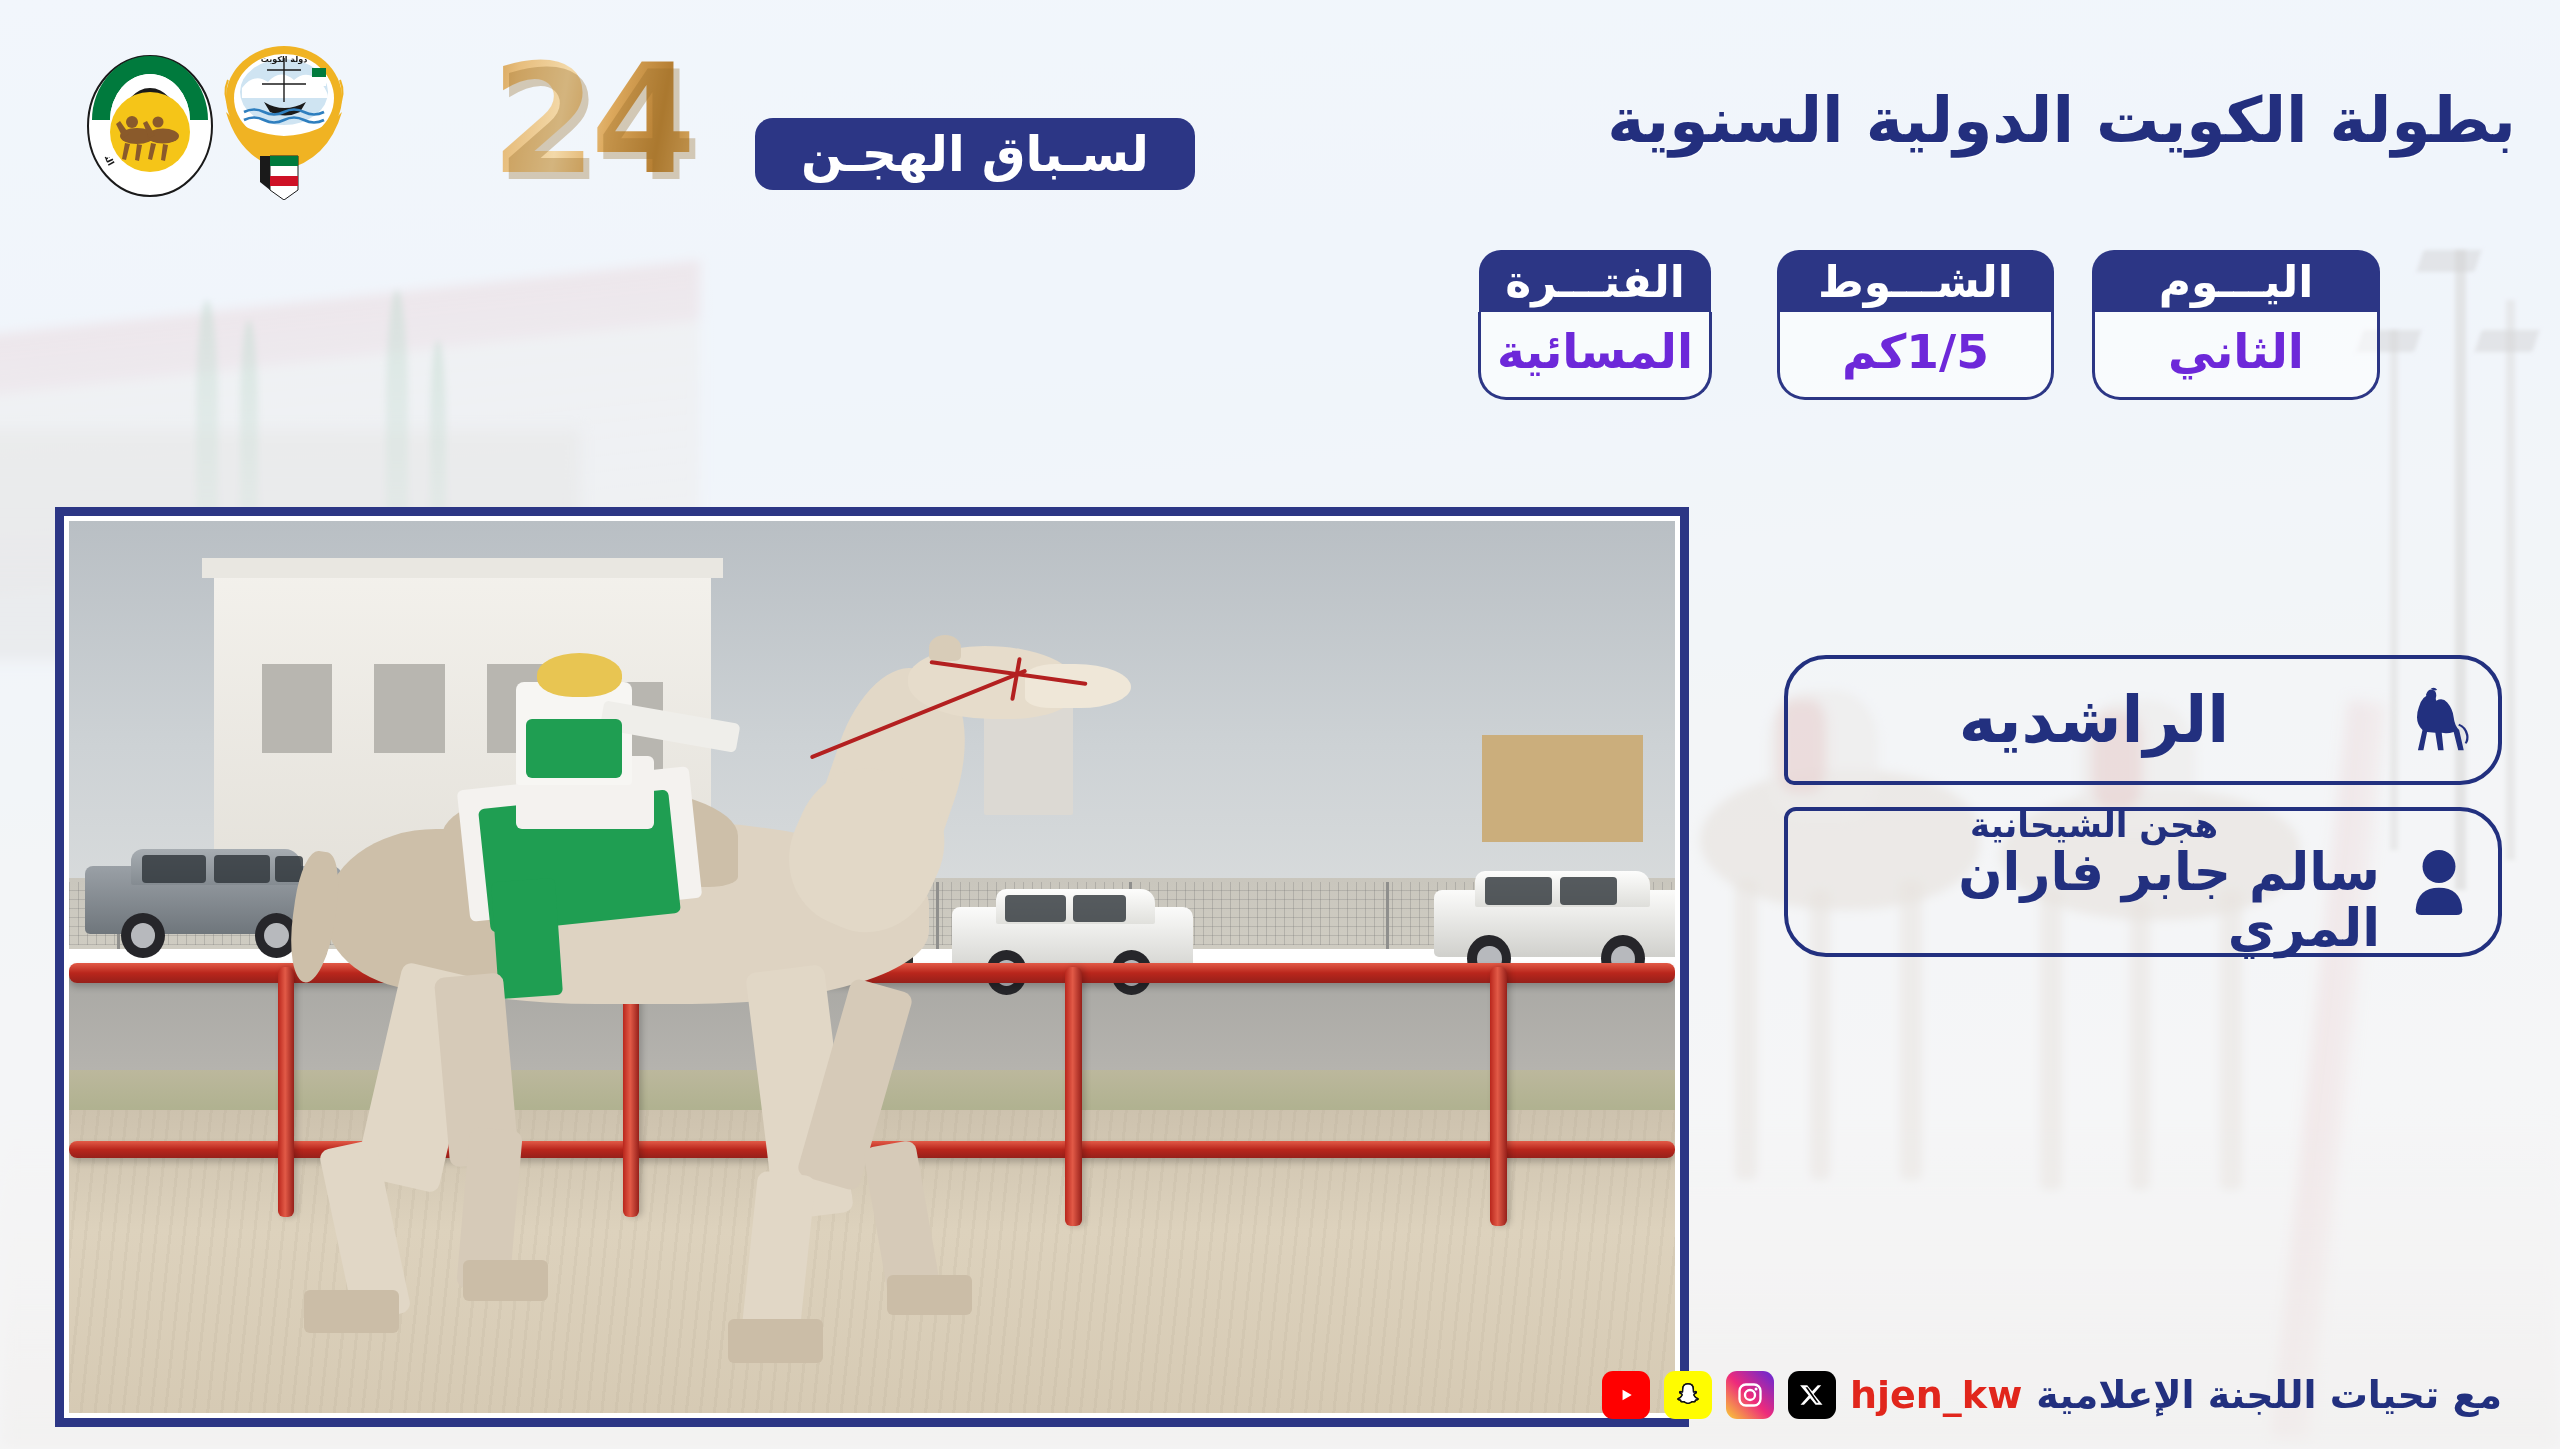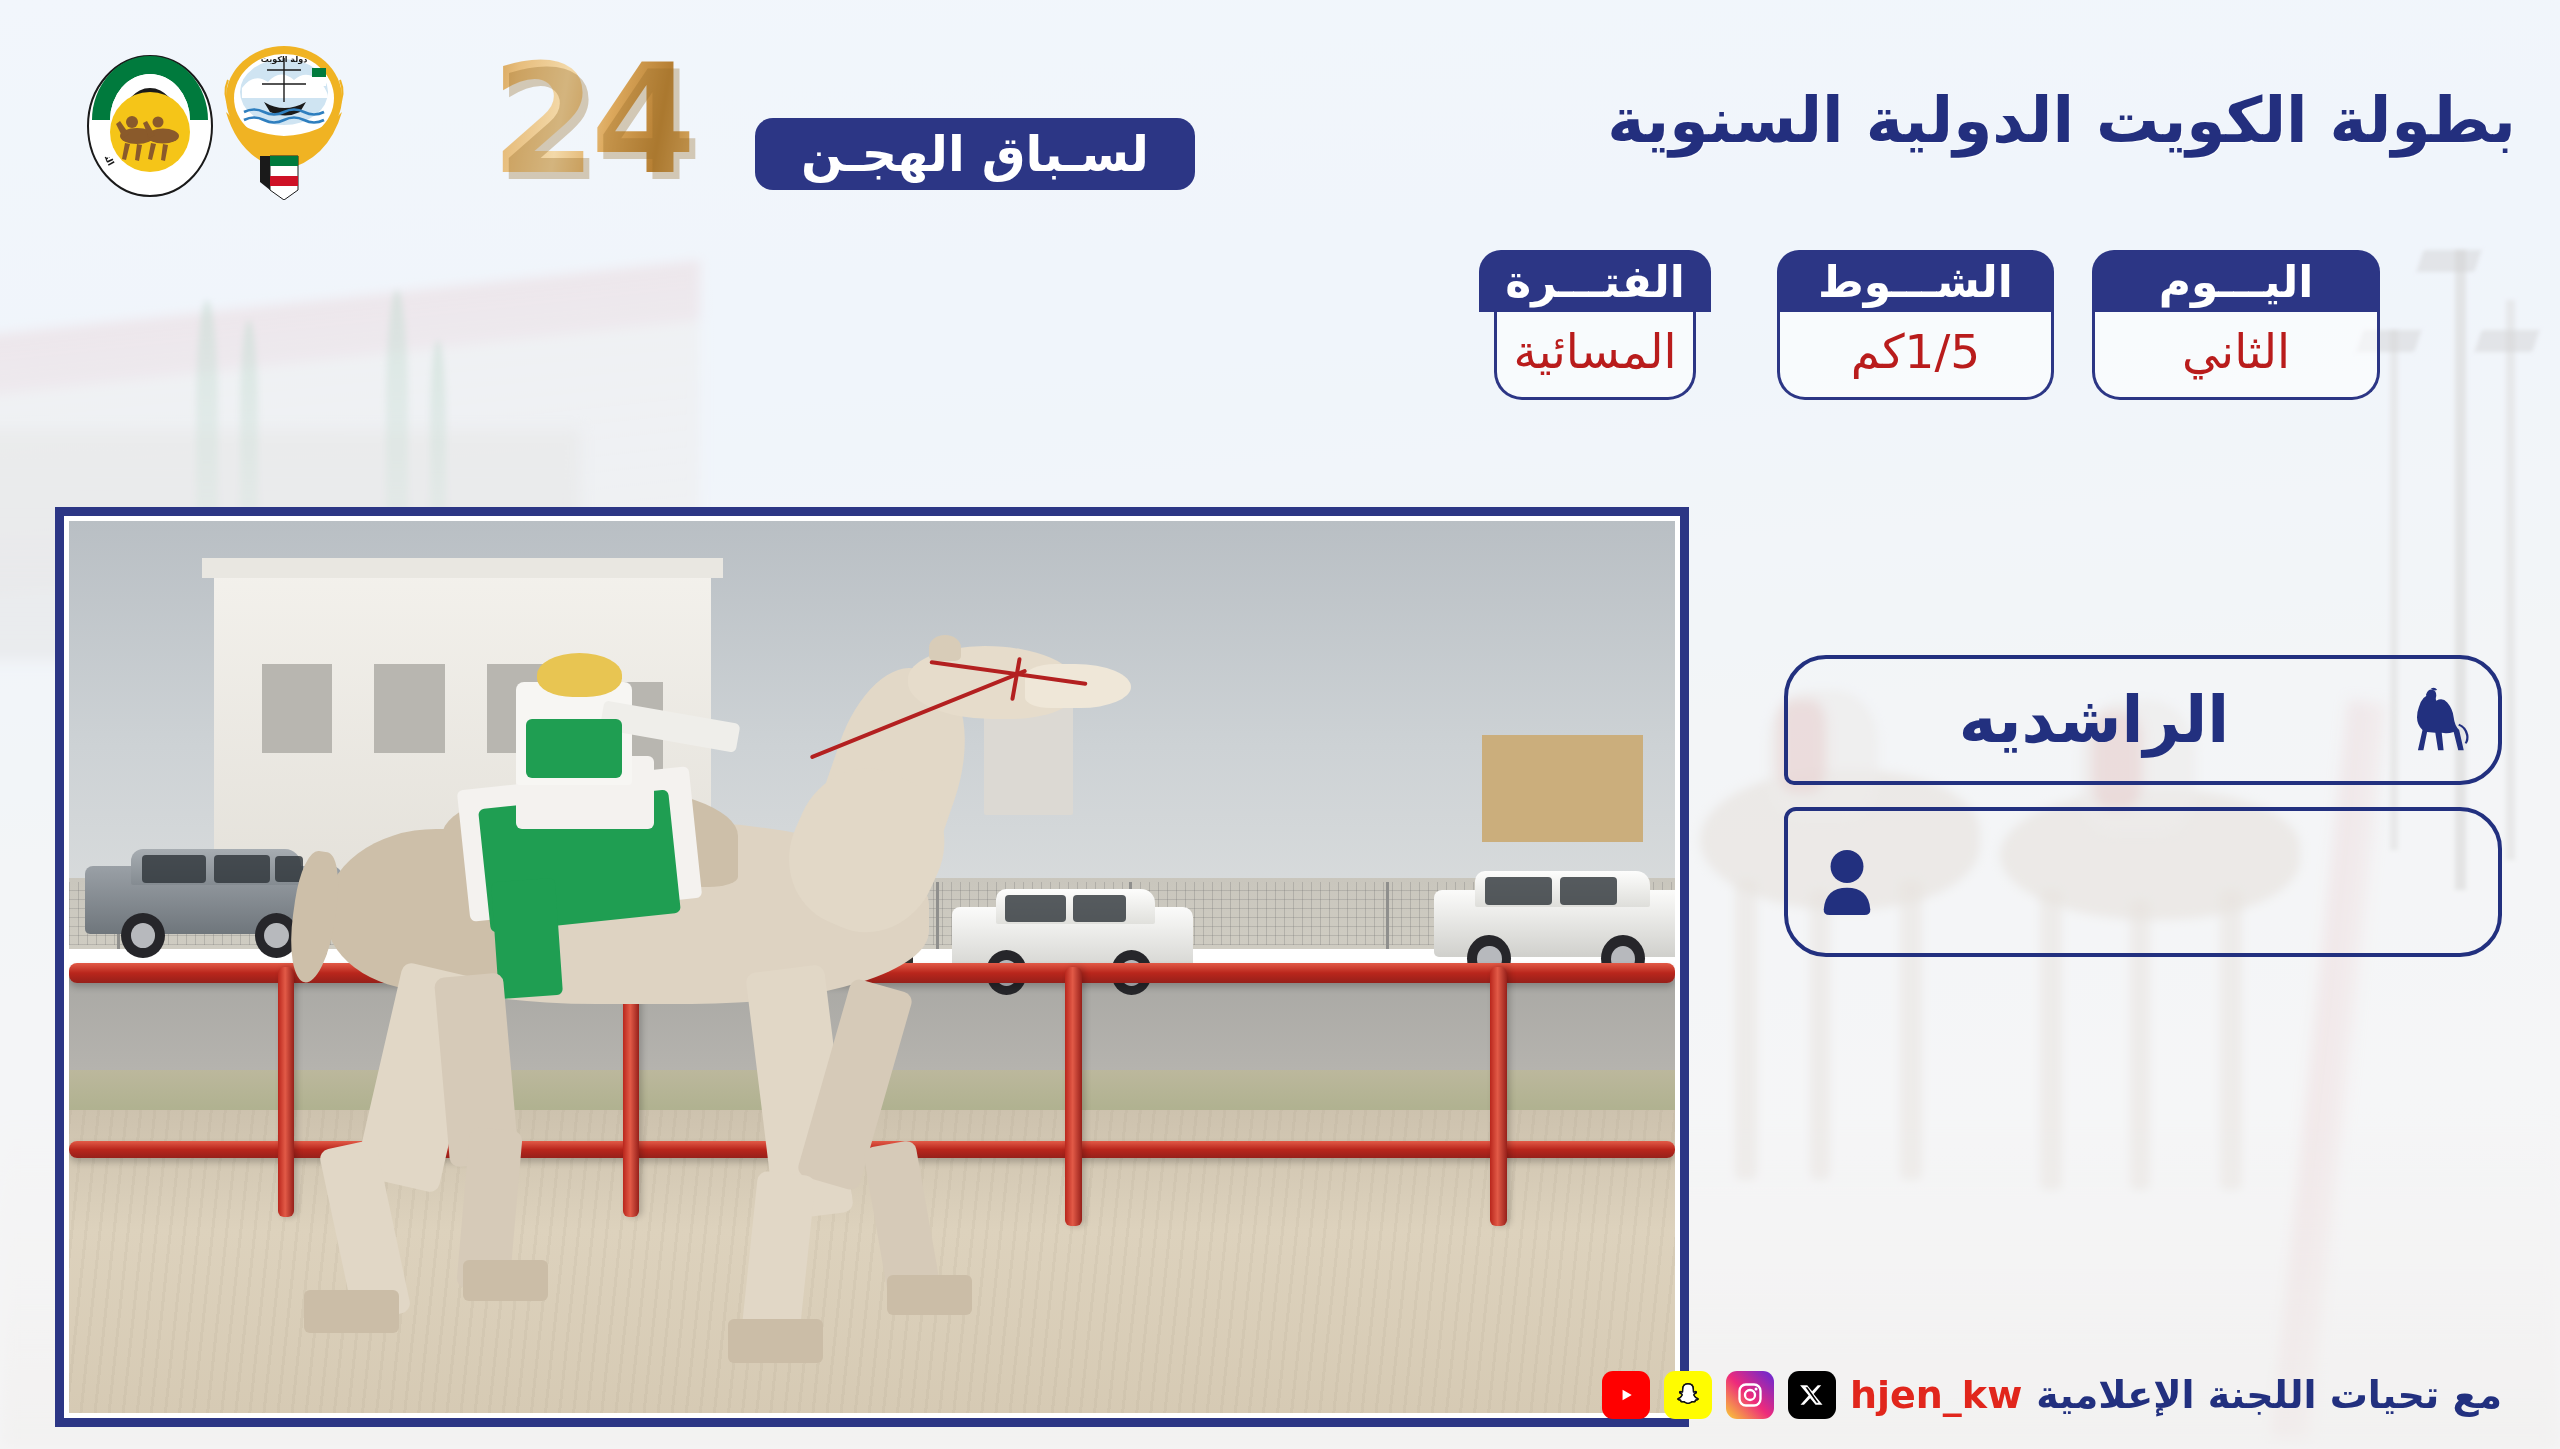--- a/index.html
+++ b/index.html
@@ -95,21 +95,21 @@
   
   #cards { position:absolute; top:250px; right:180px; display:flex; flex-direction:row; gap:38px; z-index:6; }
   .card { display:flex; flex-direction:column; }
   .card-head {
     background:#2c3685; color:#fff; font-weight:bold;
     border-radius:22px 22px 0 0; display:flex; align-items:center; justify-content:center;
     height:62px; font-size:44px; padding:0 26px;
   }
   .card-body {
     border:3px solid #2c3685; border-top:none; border-radius:0 0 28px 28px;
-    background:rgba(255,255,255,.55); color:#b91c1c; font-weight:normal;
+    background:rgba(255,255,255,.55); color:#6d28d9; font-weight:bold;
     display:flex; align-items:center; justify-content:center; text-align:center;
     font-size:47px; line-height:1.02; padding:6px 16px 12px;
   }
   #card-day   { width:288px; } #card-day   .card-body { height:88px; }
   #card-heat  { width:277px; } #card-heat  .card-body { height:88px; }
   #card-type  { width:278px; } #card-type  .card-body { height:88px; font-size:33px; line-height:1.08; }
   #card-period{ width:288px;align-items:center; } #card-period .card-body{ height:88px; }
 
   
   #photo-frame {
@@ -462,20 +462,24 @@
     </div>
   </div>
 
   <div class="spanel" id="panel-owner">
     <div class="spanel-icon">
       <svg viewBox="0 0 64 72" width="62" height="70" fill="#22307f">
         <circle cx="32" cy="20" r="17"></circle>
         <path d="M32 42 q-22 0 -24 22 q-0.5 6 6 6 l36 0 q6.5 0 6-6 q-2-22 -24-22z"></path>
       </svg>
     </div>
+    <div class="spanel-text">
+      <div id="owner-sub">هجن الشيحانية</div>
+      <div id="owner-name">سالم جابر فاران المري</div>
+    </div>
   </div>
 
 </div>
 
 <div id="footer">
   <div id="footer-text">مع تحيات اللجنة الإعلامية</div>
   <div id="footer-handle">hjen_kw</div>
 
   <div class="soc" id="soc-x">
     <svg viewBox="0 0 24 24" width="26" height="26" fill="#ffffff">

